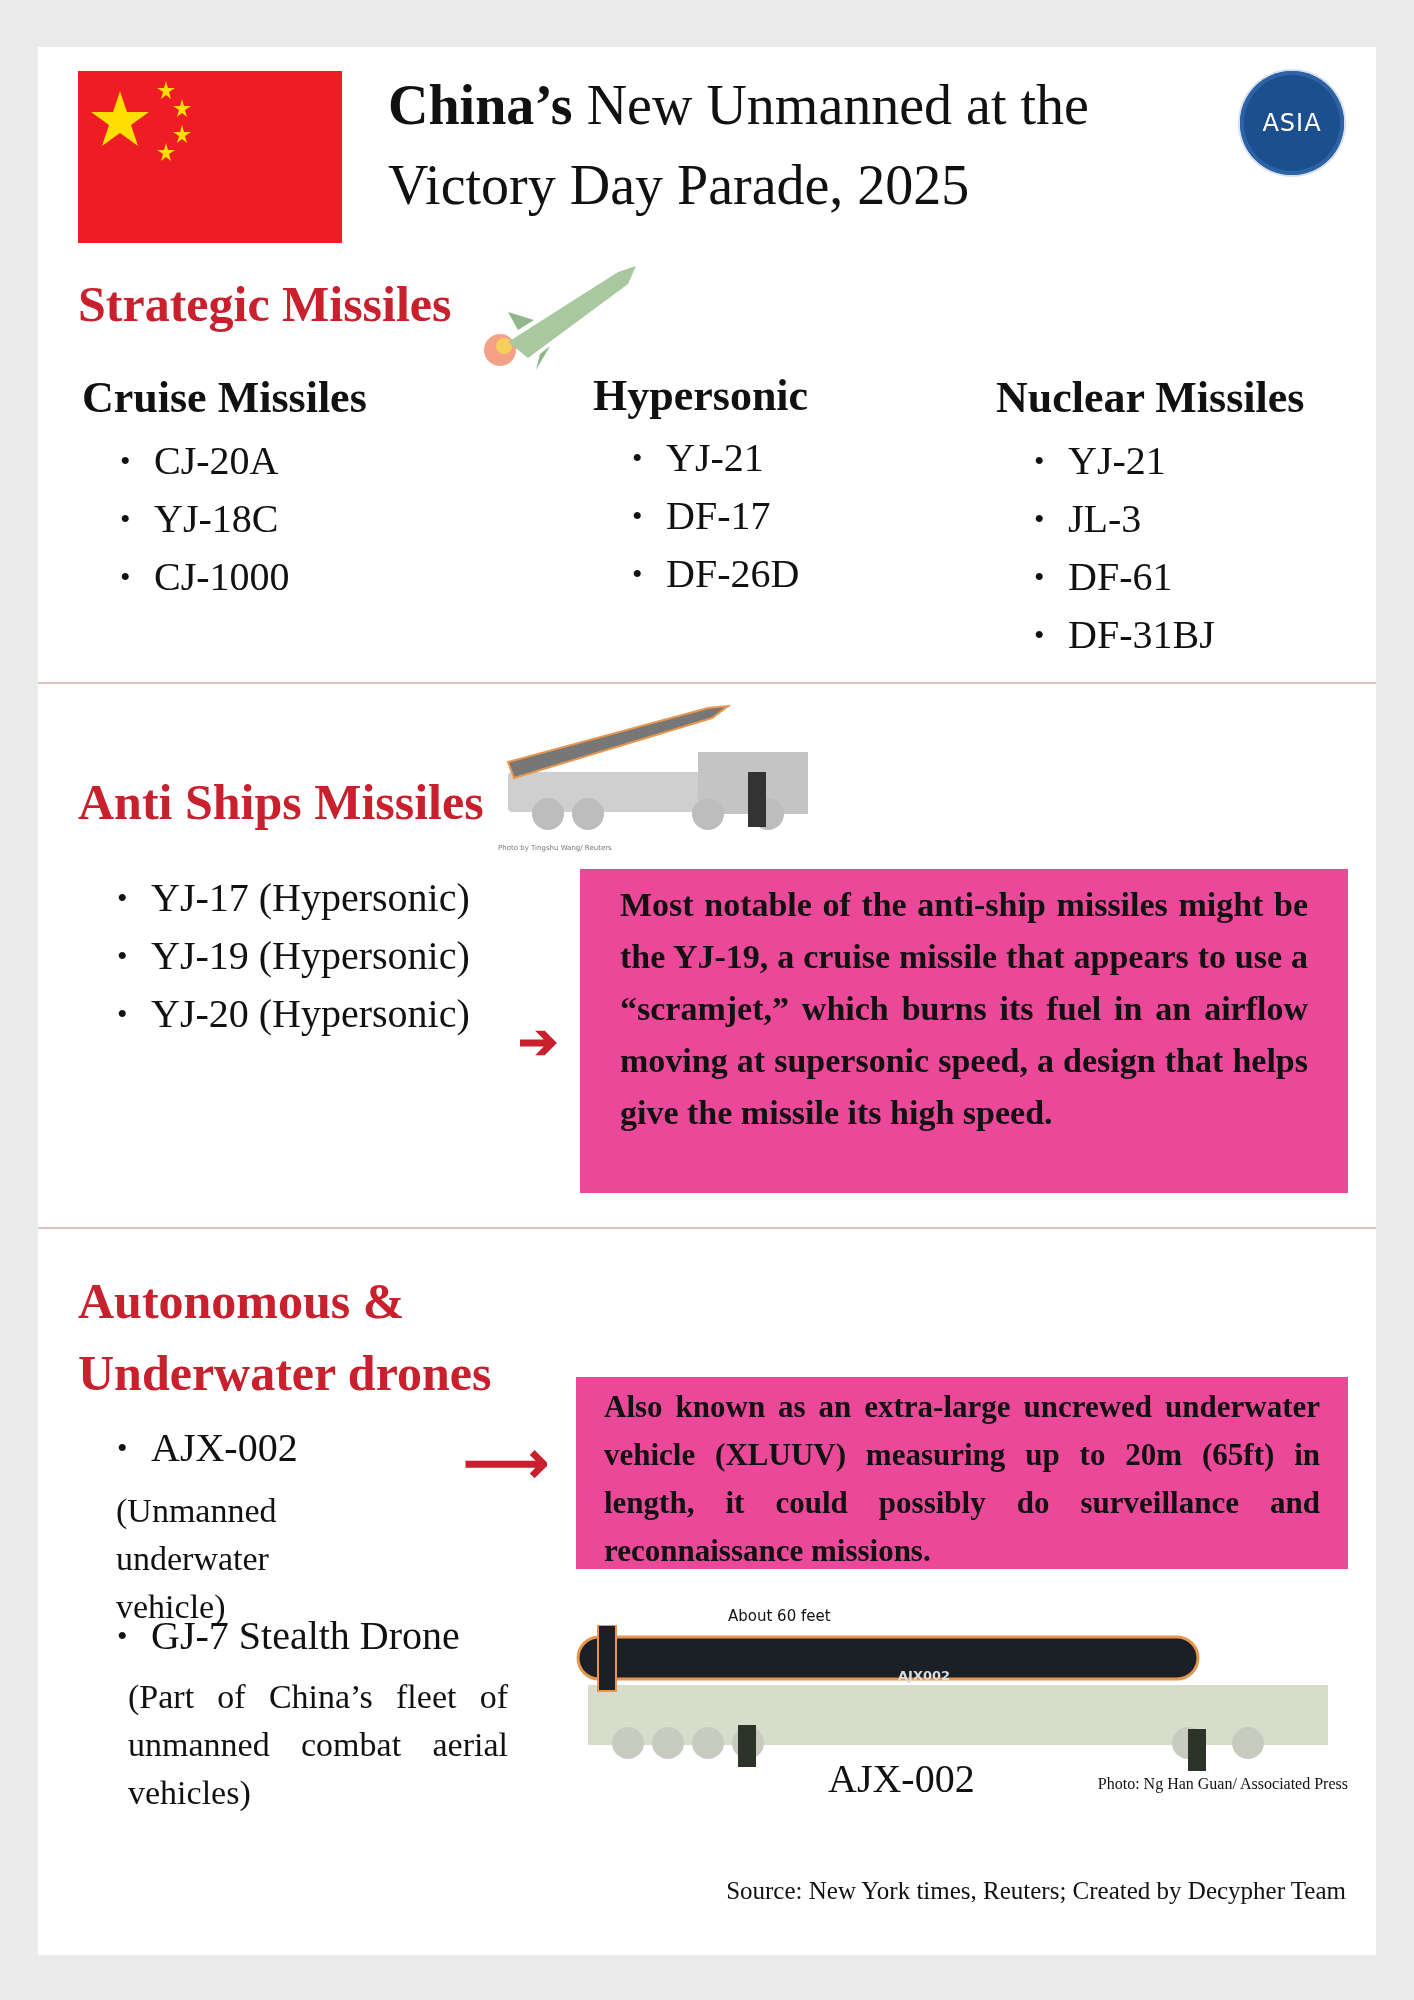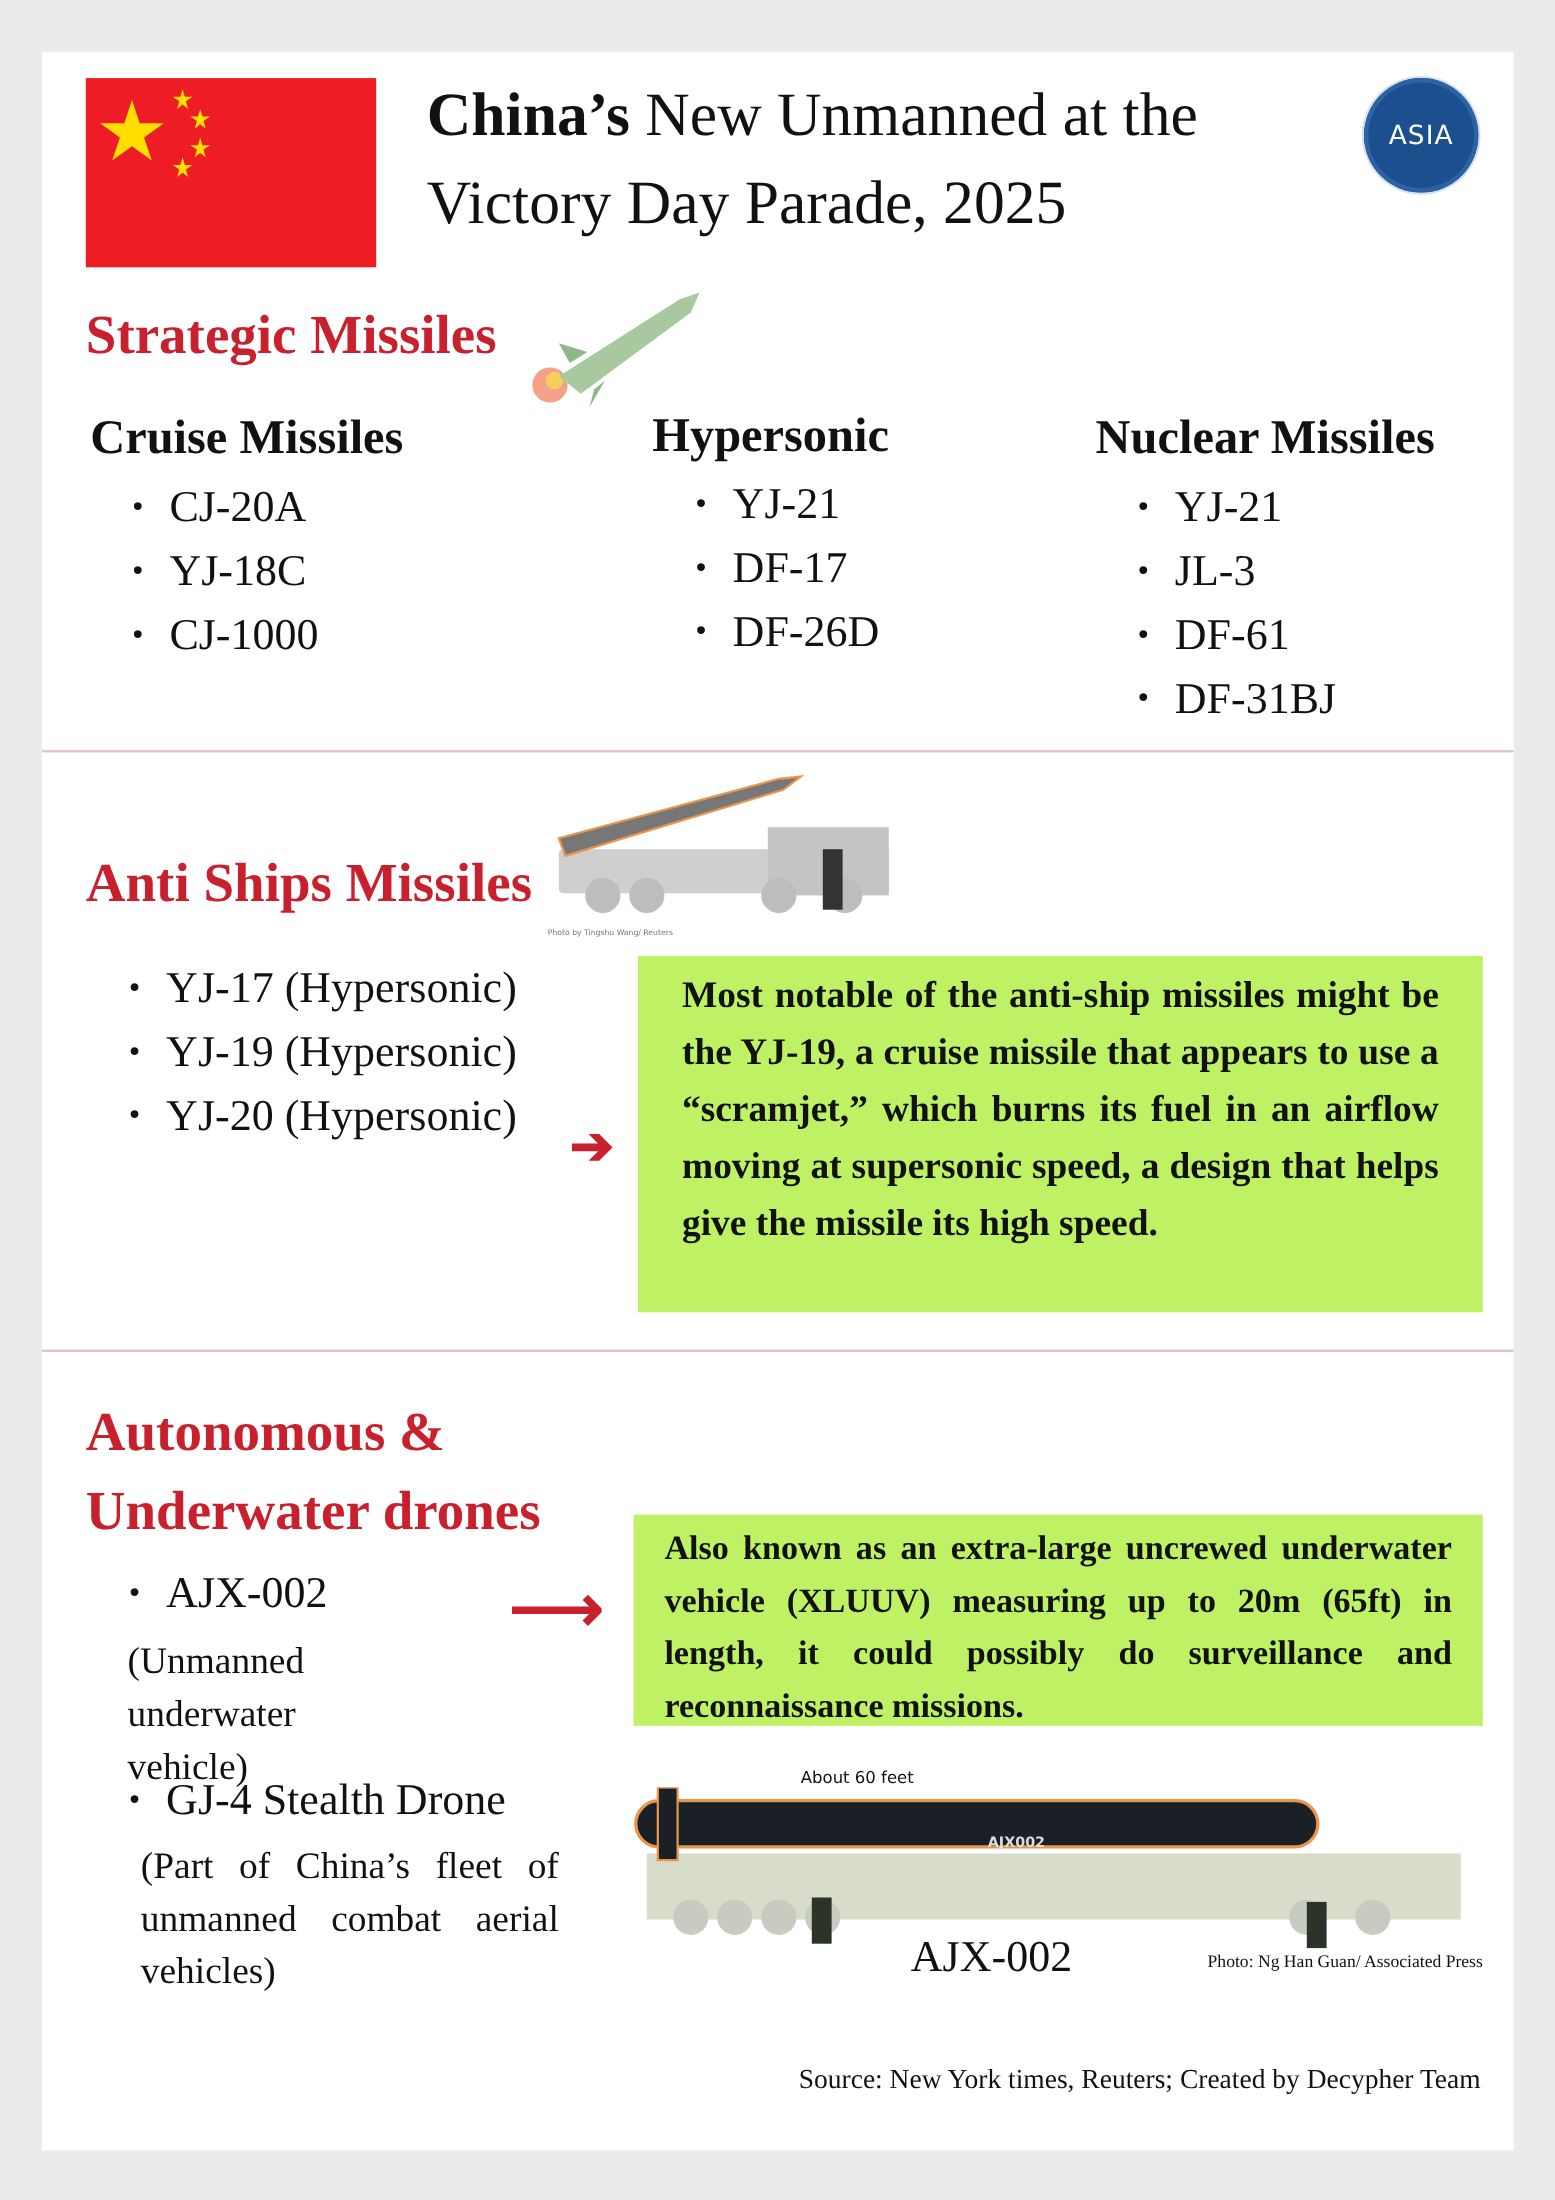--- a/index.html
+++ b/index.html
@@ -9,21 +9,21 @@
   .flag { left:40px; top:24px; width:264px; height:172px; background:#ee1c25; }
   .title { left:350px; top:18px; font-size:56px; line-height:80px; color:#111; }
   .title b { font-weight:bold; }
   .logo { left:1202px; top:24px; width:104px; height:104px; border-radius:50%; background:#1c4f8e; box-shadow:inset 0 0 0 4px #2c63a6, 0 0 0 2px #d6e0ee; color:#fff; display:flex; align-items:center; justify-content:center; font-family:"DejaVu Sans", sans-serif; font-size:24px; letter-spacing:1px; }
   .sec-h { color:#c8202d; font-weight:bold; font-size:50px; }
   .col-h { font-weight:bold; font-size:44px; }
   ul.bl { list-style:none; margin:0; padding:0; font-size:40px; }
   ul.bl li { position:relative; padding-left:40px; line-height:58px; }
   ul.bl li::before { content:"•"; position:absolute; left:6px; font-size:30px; }
   .divider { left:0; width:1338px; height:2px; background:#dcc3bd; }
-  .pinkbox { background:#bef264; font-weight:bold; font-size:34px; line-height:52px; text-align:justify; padding:10px 40px; box-sizing:border-box; }
+  .pinkbox { background:#ec4899; font-weight:bold; font-size:34px; line-height:52px; text-align:justify; padding:10px 40px; box-sizing:border-box; }
   .arrow { color:#c8202d; font-size:48px; font-weight:bold; }
   .sub { font-size:34px; line-height:48px; }
   .source { right:30px; top:1830px; font-size:25px; }
   .photocap { font-family:"DejaVu Sans", sans-serif; font-size:7px; color:#777; }
 </style>
 </head>
 <body>
 
 <div class="page">
 
@@ -110,21 +110,21 @@
   </div>
 
   <ul class="abs bl" style="left:73px;top:1372px;">
     <li>AJX-002</li>
   </ul>
   <div class="abs sub" style="left:78px;top:1440px;width:220px;">(Unmanned underwater vehicle)</div>
 
   <div class="abs arrow" style="left:425px;top:1380px;font-size:60px;">⟶</div>
 
   <ul class="abs bl" style="left:73px;top:1560px;">
-    <li>GJ-4 Stealth Drone</li>
+    <li>GJ-7 Stealth Drone</li>
   </ul>
   <div class="abs sub" style="left:90px;top:1626px;width:380px;text-align:justify;">(Part of China’s fleet of unmanned combat aerial vehicles)</div>
 
   <div class="abs pinkbox" style="left:538px;top:1330px;width:772px;height:192px;font-size:31px;line-height:48px;padding:6px 28px;">Also known as an extra-large uncrewed underwater vehicle (XLUUV) measuring up to 20m (65ft) in length, it could possibly do surveillance and reconnaissance missions.</div>
 
   <div class="abs" style="left:530px;top:1560px;width:780px;height:200px;">
     <div class="abs" style="left:160px;top:0;font-family:'DejaVu Sans',sans-serif;font-size:15px;">About 60 feet</div>
     <svg class="abs" style="left:0;top:18px;" width="780" height="150" viewBox="0 0 780 150">
       <rect x="20" y="60" width="740" height="60" fill="#d8dccb"></rect>
       <circle cx="60" cy="118" r="16" fill="#c8cbc0"></circle>

